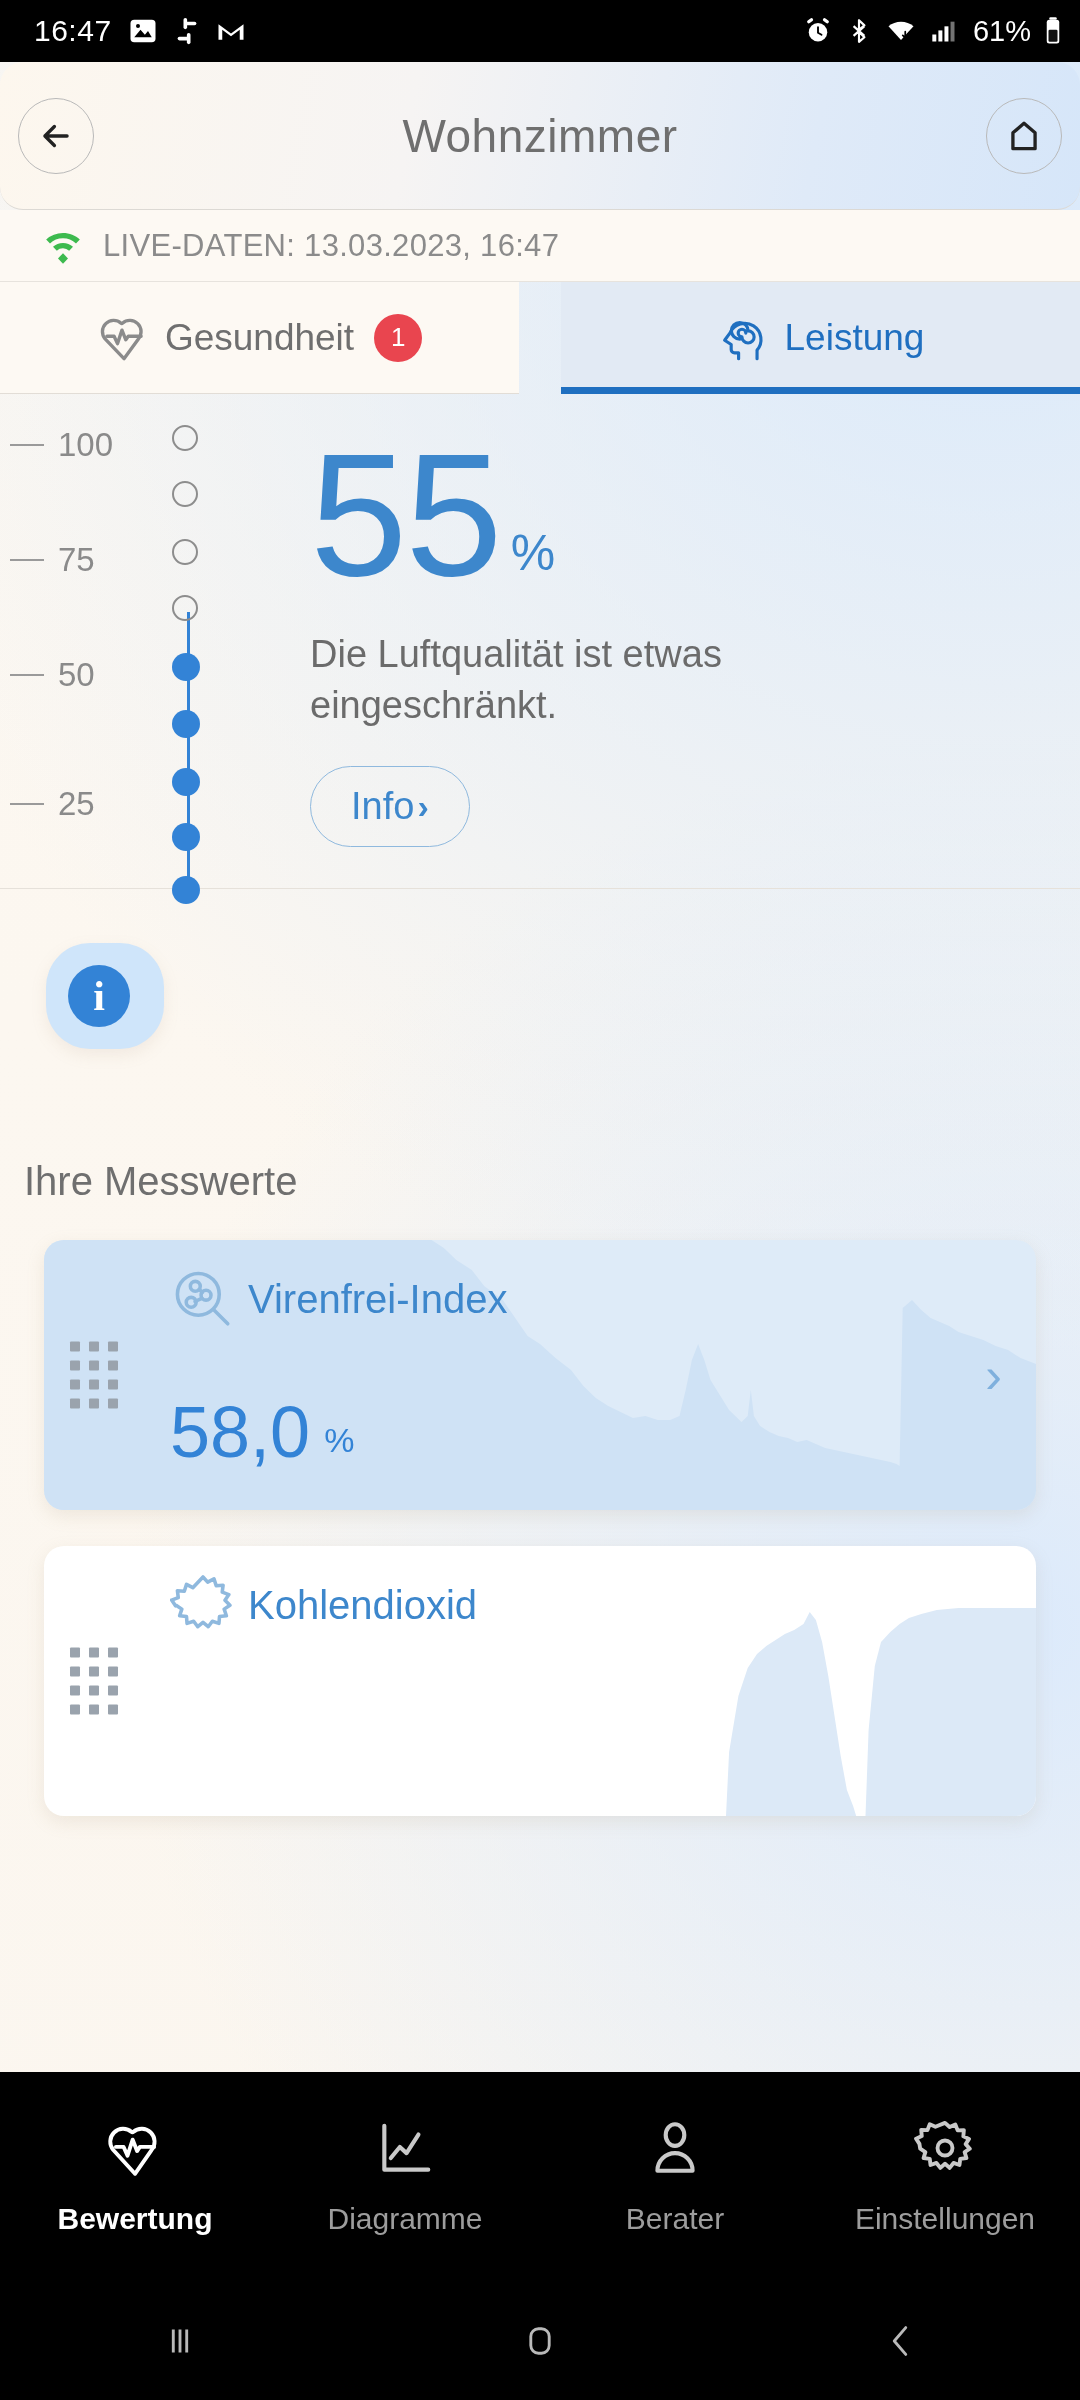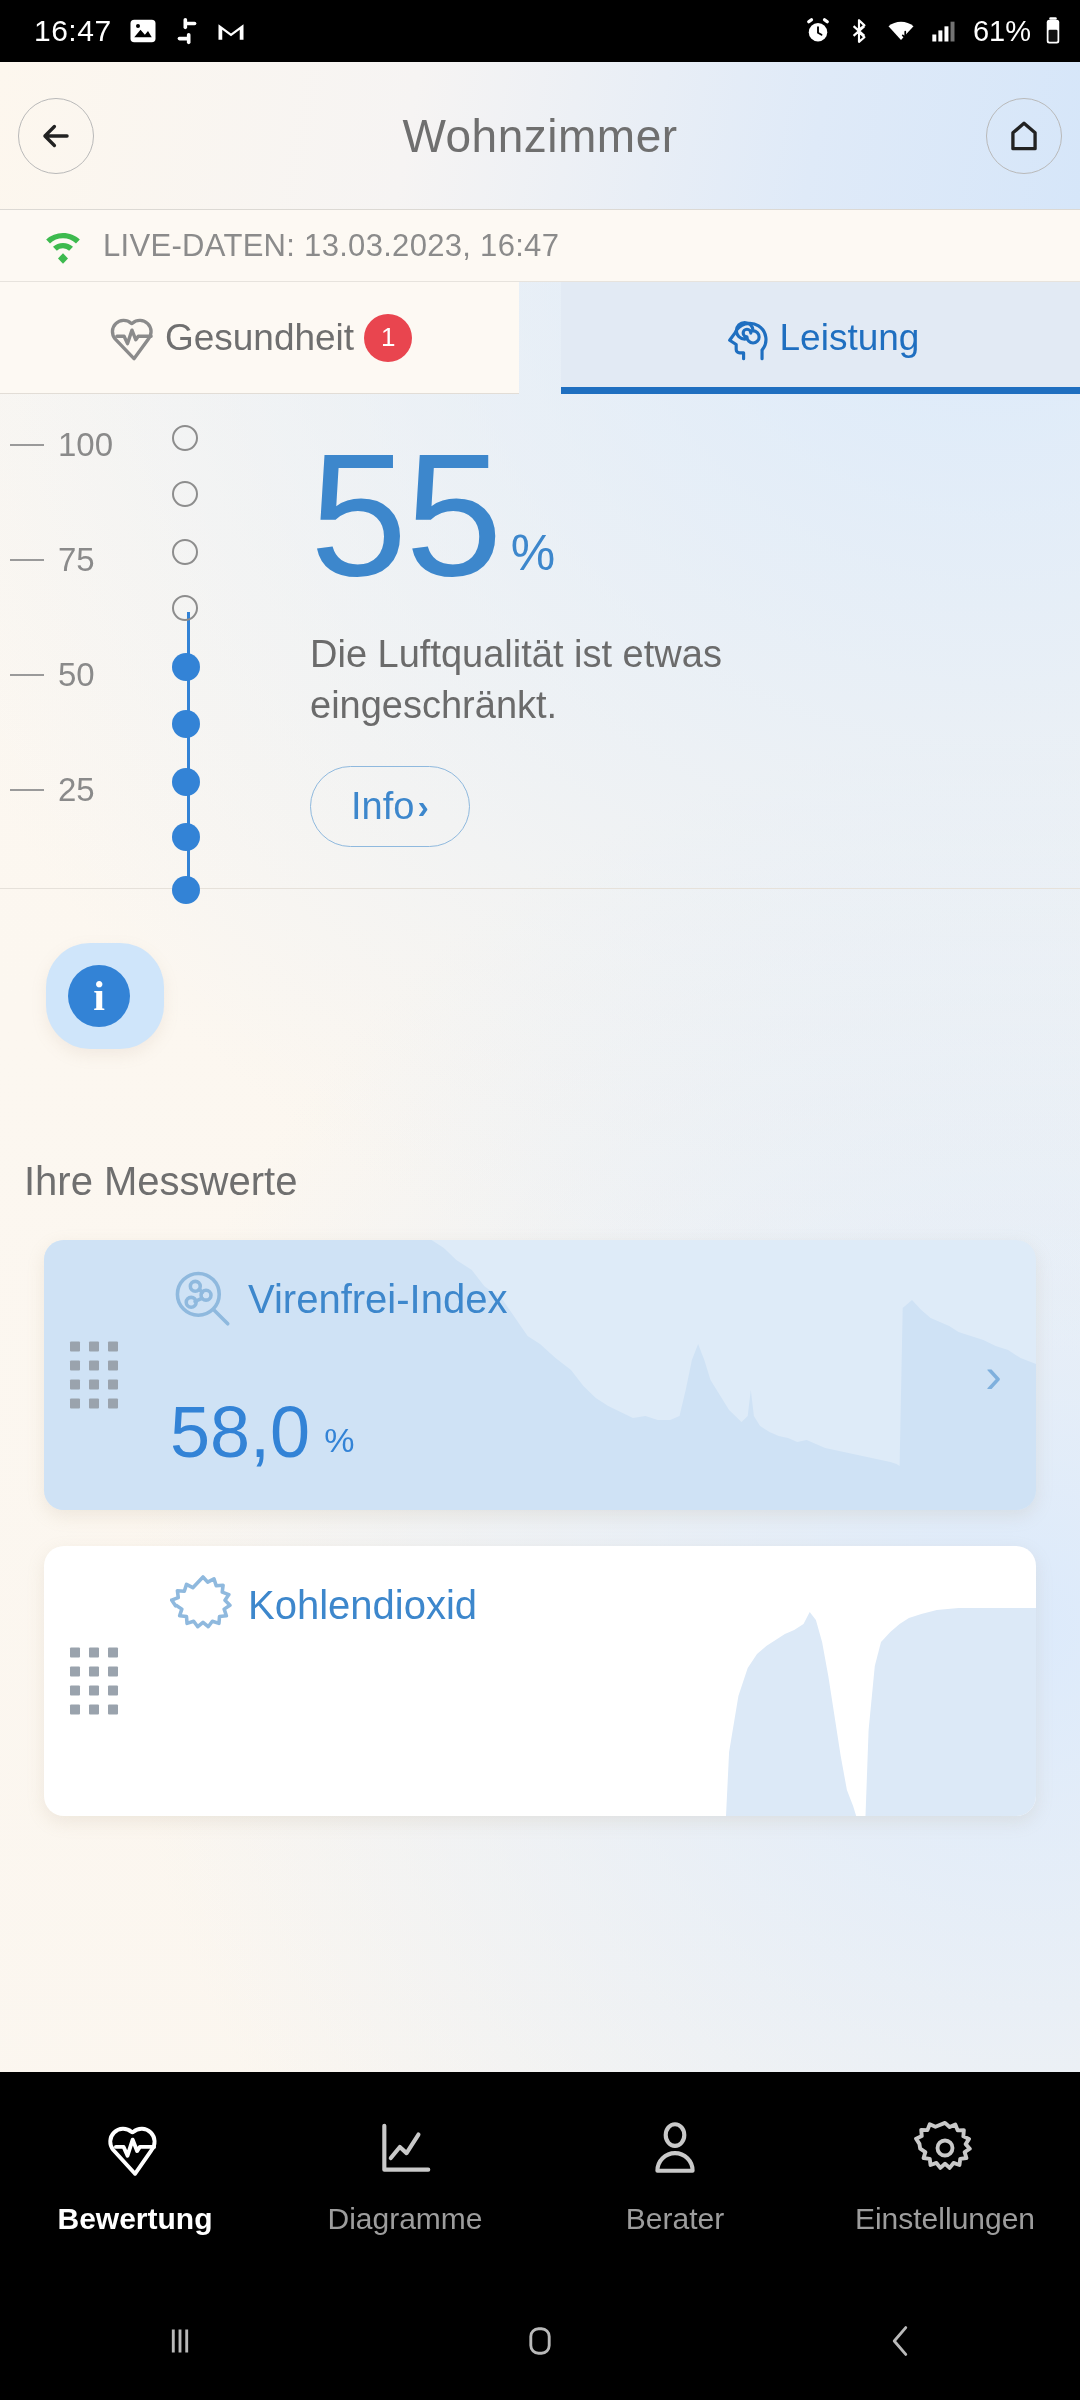--- a/index.html
+++ b/index.html
@@ -32,20 +32,21 @@
       linear-gradient(160deg,#fdf8f1 0%, #fcf7f0 40%, #fbf6ef 100%);
     overflow:hidden;
   }
 
   
   .header{
     position:relative; height:148px; display:flex; align-items:center;
     padding:0 18px;
     background:linear-gradient(100deg,#fdf7ee 0%, #f6f4f3 38%, #dfeaf8 75%, #d6e6f9 100%);
     border-bottom:1px solid #dcd9d4;
+    border-radius:23px;
   }
   .circle-btn{
     width:76px; height:76px; border-radius:50%;
     border:1.5px solid #b9b9b9; background:transparent;
     display:flex; align-items:center; justify-content:center; flex:0 0 auto;
   }
   .header-title{
     flex:1; text-align:center; font-size:46px; color:#6f6f6f;
     font-weight:400; letter-spacing:.5px;
   }
@@ -54,21 +55,21 @@
   .livebar{
     height:72px; display:flex; align-items:center; gap:18px;
     padding:0 41px; background:#fdf9f3;
     border-bottom:1px solid #e7e3dd;
   }
   .livebar .txt{ font-size:31px; color:#8b8b8b; letter-spacing:.3px; }
 
   
   .tabs{ display:flex; height:112px; }
   .tab{
-    flex:1; display:flex; align-items:center; justify-content:center; gap:4px;
+    flex:1; display:flex; align-items:center; justify-content:center; gap:14px;
     position:relative; background:#fdf9f3; border-bottom:1px solid #e2ddd6;
   }
   .tab.active{ background:#e2eaf4; border-bottom:none;margin-left:42px; }
   .tab.active::after{
     content:""; position:absolute; left:0; right:0; bottom:0;
     height:7px; background:#1f6fc0;
   }
   .tab-label{ font-size:37px; color:#6f6f6f; }
   .tab.active .tab-label{ color:#1f6fc0; }
   .badge{
@@ -281,21 +282,21 @@
           <span class="lbl">100</span>
         </div>
         <div class="tick" style="top:147px">
           <span class="dash"></span>
           <span class="lbl">75</span>
         </div>
         <div class="tick" style="top:262px">
           <span class="dash"></span>
           <span class="lbl">50</span>
         </div>
-        <div class="tick" style="top:377px">
+        <div class="tick" style="top:391px">
           <span class="dash"></span>
           <span class="lbl">25</span>
         </div>
 
         <div class="dotcol">
           <div class="gline" style="top:218px; height:278px"></div>
           <div class="dot hollow" style="top:44px"></div>
           <div class="dot hollow" style="top:100px"></div>
           <div class="dot hollow" style="top:158px"></div>
           <div class="dot hollow" style="top:214px"></div>

